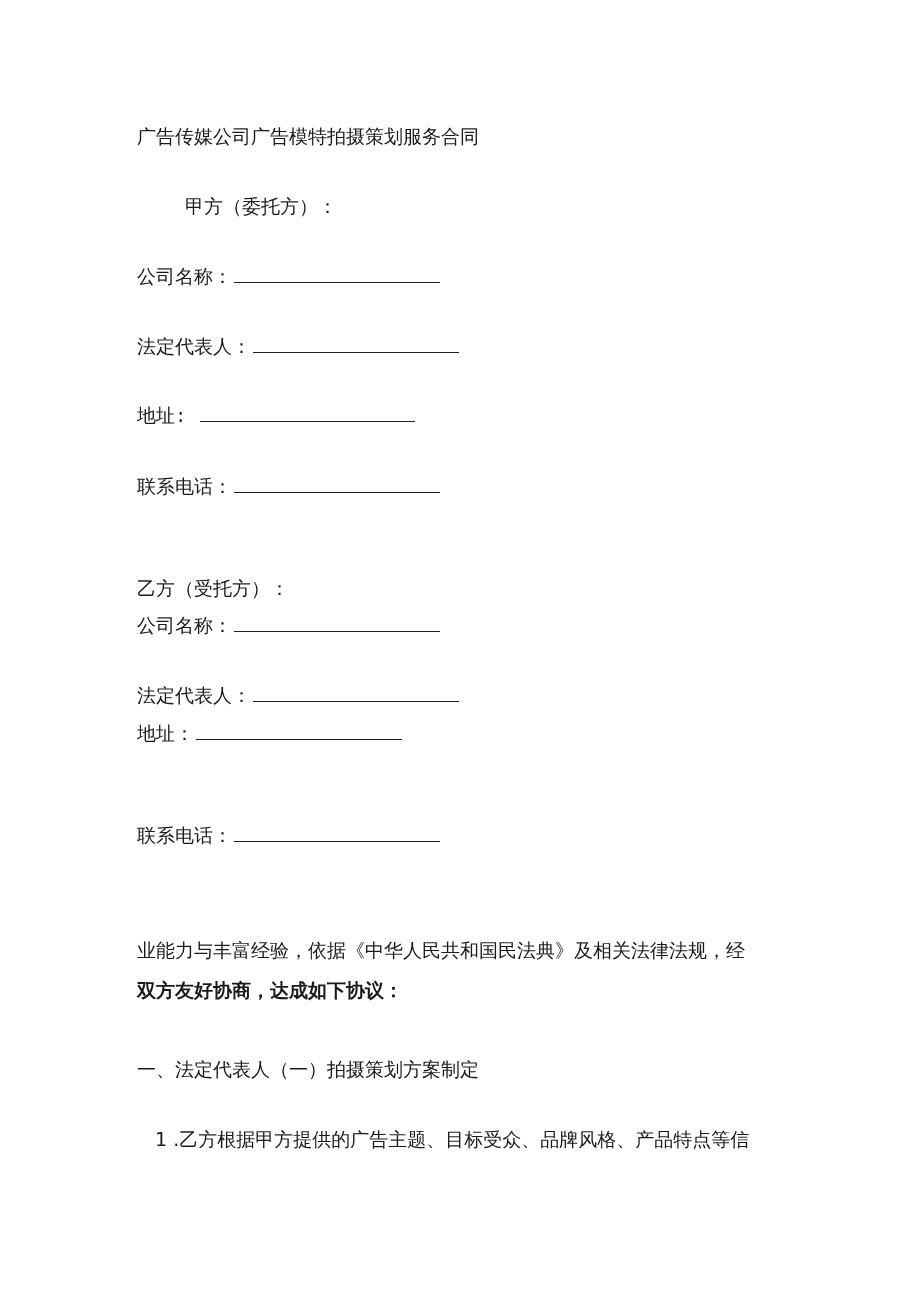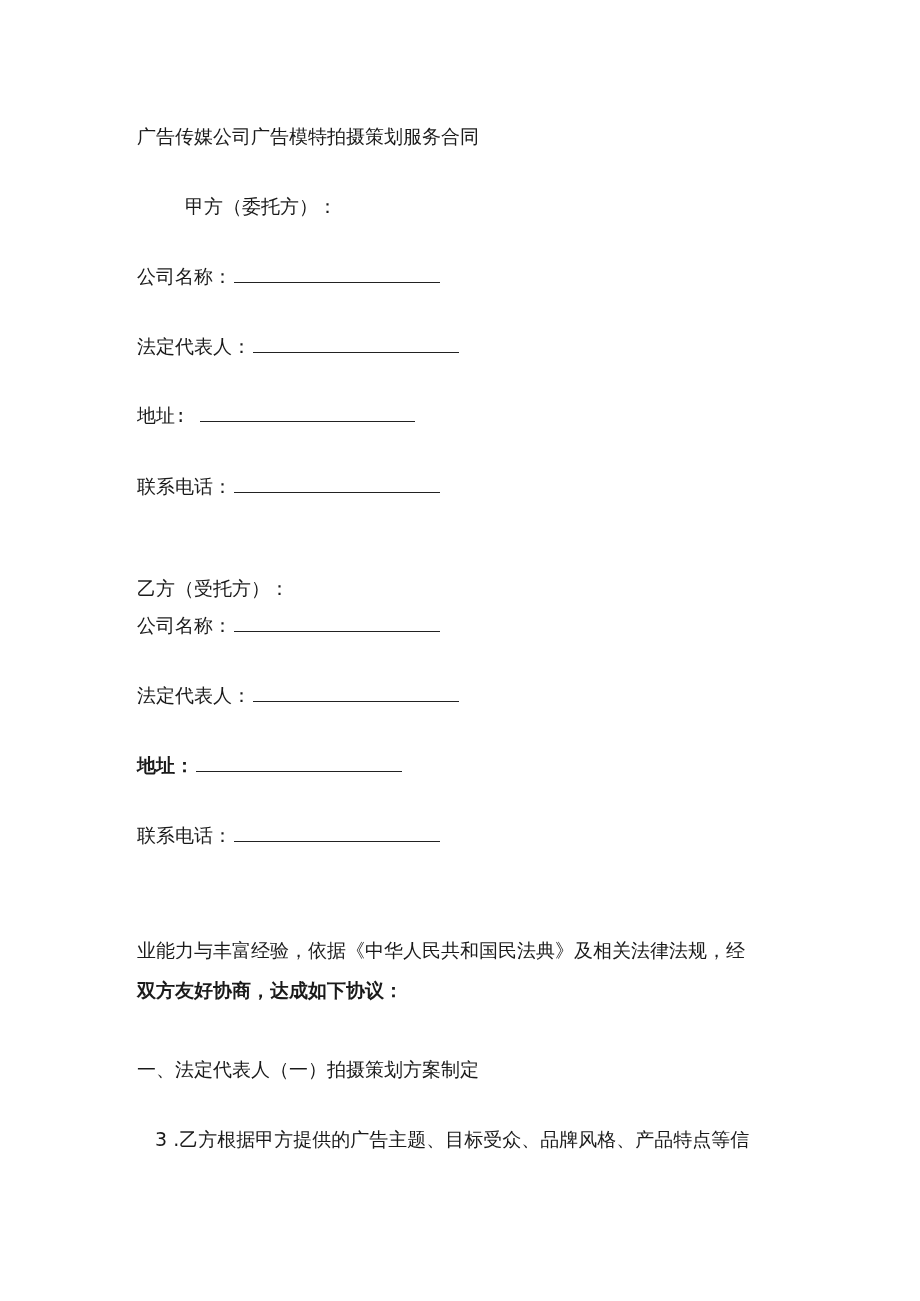--- a/index.html
+++ b/index.html
@@ -86,30 +86,30 @@
   <div class="line" style="top:543px;margin-top:32px;">乙方（受托方）：</div>
 
   <div class="line" style="top:612px;">
     <span>公司名称：</span><span class="blank" style="width:206px;"></span>
   </div>
 
   <div class="line" style="top:682px;">
     <span>法定代表人：</span><span class="blank" style="width:206px;"></span>
   </div>
 
-  <div class="line" style="top:752px;font-weight:bold;">
+  <div class="line" style="top:720px;">
     <span>地址：</span><span class="blank" style="width:206px;"></span>
   </div>
 
   <div class="line" style="top:822px;">
     <span>联系电话：</span><span class="blank" style="width:206px;"></span>
   </div>
 
   <div class="line" style="top:938px;font-family:Liberation Serif, serif;">业能力与丰富经验，依据《中华人民共和国民法典》及相关法律法规，经</div>
   <div class="line" style="top:977px;font-weight:bold;">双方友好协商，达成如下协议：</div>
 
   <div class="section">
     <span>一、法定代表人</span><span class="bold">（一）拍摄策划方案制定</span>
   </div>
 
-  <div class="item">3 .乙方根据甲方提供的广告主题、目标受众、品牌风格、产品特点等信</div>
+  <div class="item">1 .乙方根据甲方提供的广告主题、目标受众、品牌风格、产品特点等信</div>
 
 </div>
 
 </body></html>

